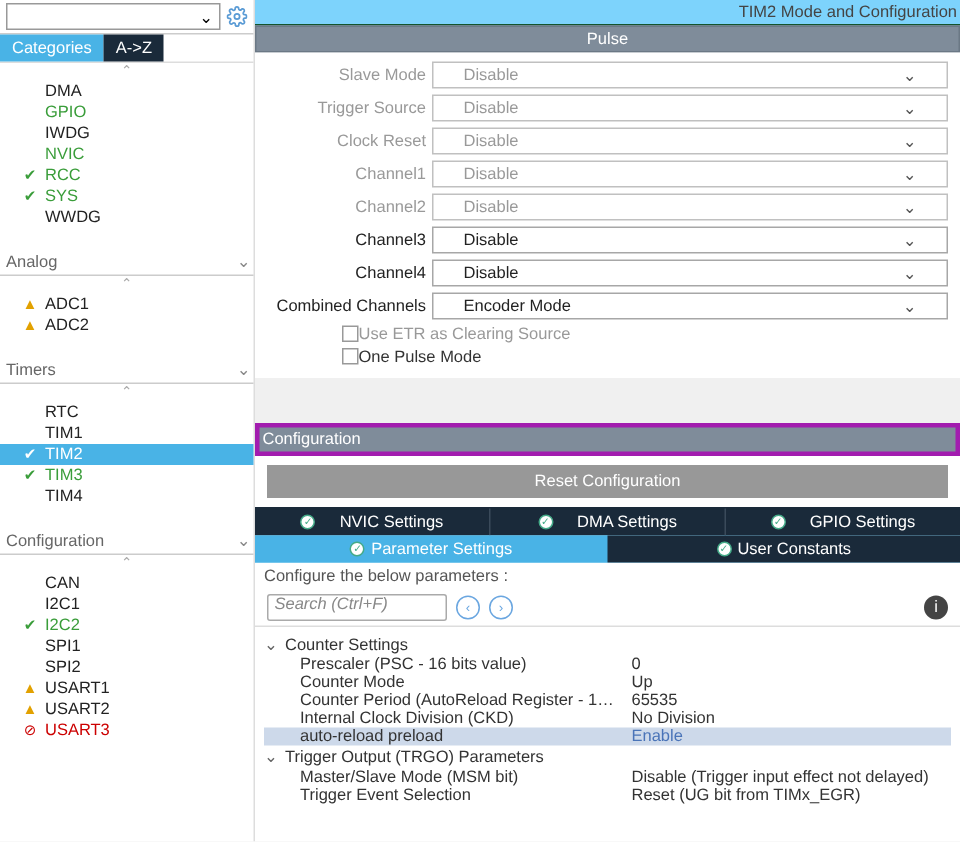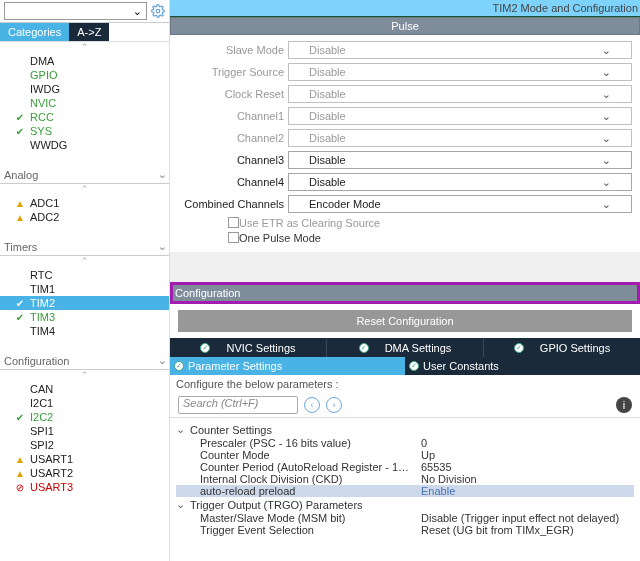--- a/index.html
+++ b/index.html
@@ -41,21 +41,21 @@
 .chkrow{display:flex;align-items:flex-start;gap:0;margin:3px 0 0 50px;color:#999}
 .chkrow.on{color:#333}
 .chkbox{width:11px;height:11px;border:1px solid #999;background:#fff}
 .cfg-hdr{background:#7f8c9a;color:#fff;text-align:left;padding:2px;border:3px solid #a21caf}
 .cfg-body{background:#fff;flex:1;display:flex;flex-direction:column;overflow:hidden}
 .reset-btn{background:#989898;color:#fff;border:none;padding:5px 10px;margin:6px 8px;cursor:pointer}
 .tabbar{background:#1a2a3a;display:flex;border-top:1px solid #1a2a3a}
 .tabbar .tab{flex:1;text-align:center;color:#fff;padding:3px 4px;border-right:1px solid #3a4a5a;display:flex;align-items:center;justify-content:center;gap:16px}
 .tabbar .tab:last-child{border-right:none}
 .tabbar2{background:#49b3e6;display:flex}
-.tabbar2 .tab{flex:1;text-align:center;color:#fff;padding:3px 4px;display:flex;align-items:center;justify-content:flex-start;gap:4px}
+.tabbar2 .tab{flex:1;text-align:center;color:#fff;padding:3px 4px;display:flex;align-items:center;justify-content:center;gap:4px}
 .tabbar2 .tab.active{background:#49b3e6}
 .tabbar2 .tab.inactive{background:#1a2a3a}
 .tick{width:10px;height:10px;border:1px solid #4a8;border-radius:50%;display:inline-flex;align-items:center;justify-content:center;font-size:7px;color:#4a8;background:#fff}
 .cfg-note{color:#555;padding:3px 6px}
 .search-row{display:flex;align-items:center;gap:6px;padding:3px 8px;border-bottom:1px solid #ddd}
 .search-box{border:1px solid #aaa;border-radius:2px;height:18px;width:120px;padding:0 4px;color:#888;font-style:italic;display:flex;align-items:flex-start}
 .nav-btn{width:16px;height:16px;border:1px solid #6aa6e0;border-radius:50%;color:#6aa6e0;display:flex;align-items:center;justify-content:center;font-size:9px;background:#fff}
 .info{width:16px;height:16px;border-radius:50%;background:#444;color:#fff;display:flex;align-items:center;justify-content:center;font-size:11px;margin-left:auto}
 .param-tree{padding:4px 6px;overflow:auto;flex:1}
 .pnode{display:flex;align-items:center;gap:4px;padding:1px 0;color:#333}

